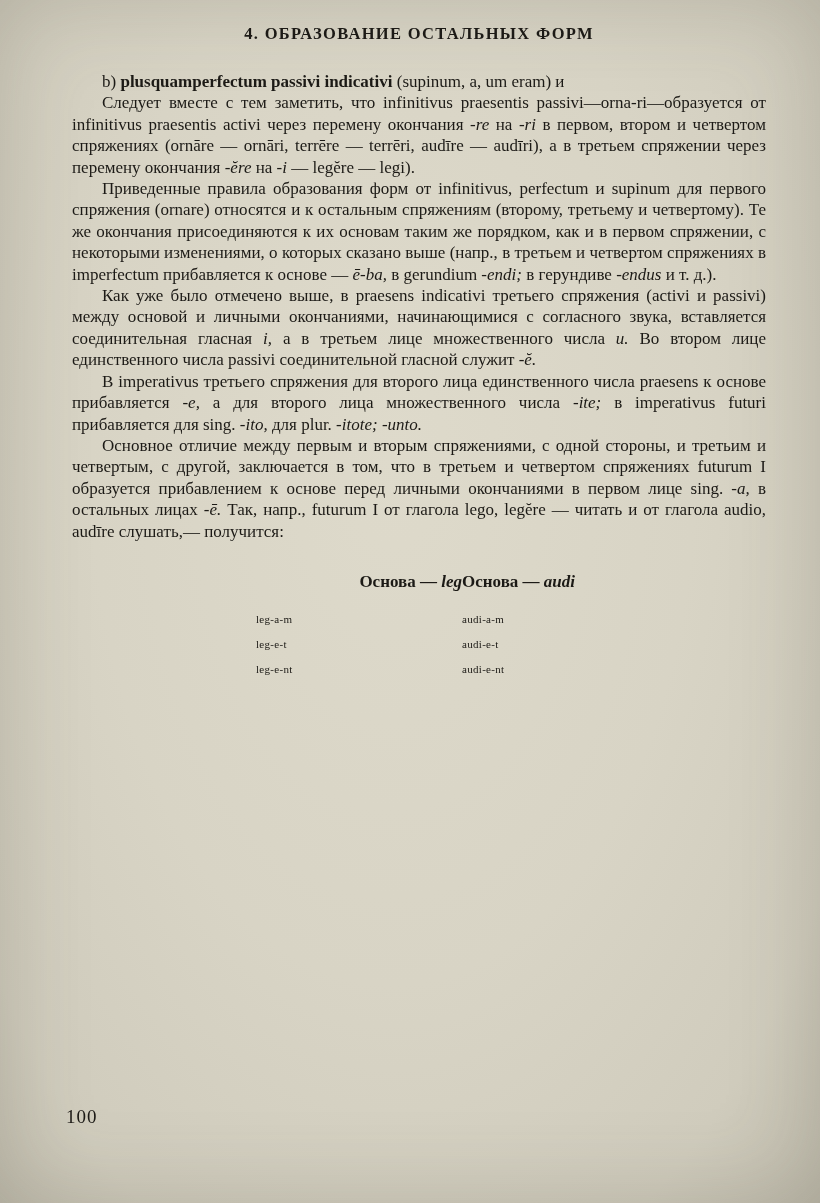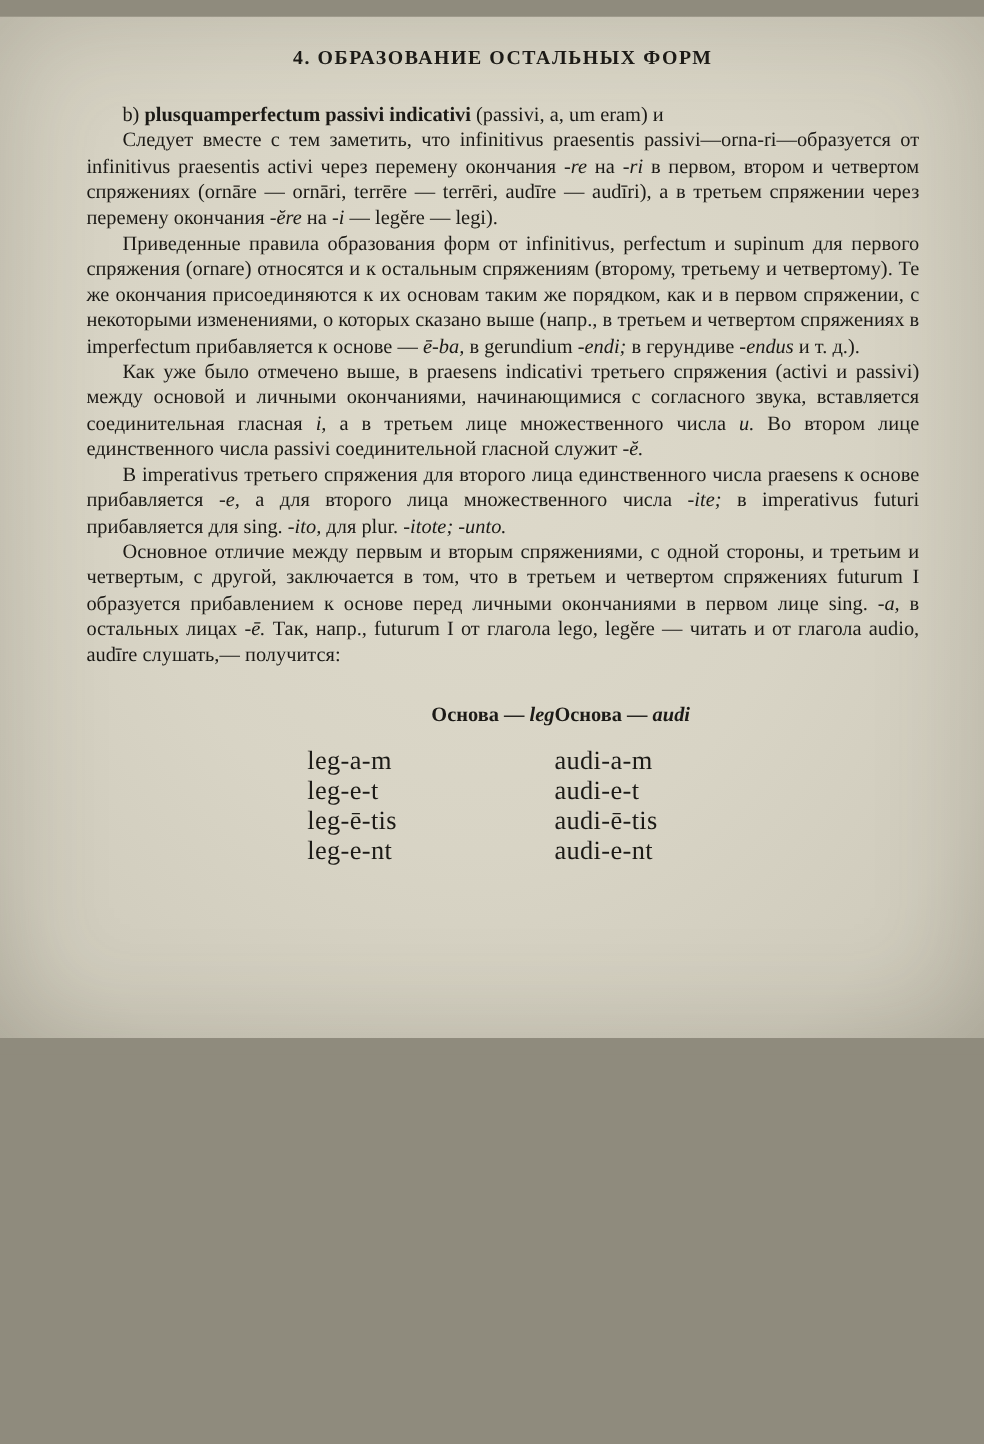--- a/index.html
+++ b/index.html
@@ -1,22 +1,22 @@
 <!DOCTYPE html>
 <html><head>
 <meta charset="utf-8">
 <style>
   * { margin: 0; padding: 0; box-sizing: border-box; }
   html, body { background: #8f8b7d; }
   body { font-family: "Liberation Serif", serif; }
 
   .page {
     width: 820px;
-    height: 851px;
-    margin: 14px auto;
+    height: 1203px;
+    margin: 0 auto;
     position: relative;
     overflow: hidden;
     color: #1c1a16;
     background: radial-gradient(ellipse at 48% 38%, #dedacb 0%, #d8d4c5 50%, #d0ccbd 82%, #c2beaf 100%);
     box-shadow: inset 0 0 90px rgba(78, 73, 58, 0.22);
   }
 
   .content {
     position: absolute;
     top: 24px;
@@ -50,21 +50,21 @@
   }
   table.conj th {
     text-align: right;
     font-size: 17px;
     font-weight: bold;
     padding: 0 0 15px 0;
     white-space: nowrap;
   }
   table.conj th:first-child, table.conj td:first-child { width: 206px; }
   table.conj td {
-    font-size: 22px;
+    font-size: 11px;
     line-height: 25px;
     letter-spacing: 0.3px;
     white-space: nowrap;
   }
 
   .pagenum {
     position: absolute;
     left: 66px;
     top: 1106px;
     font-size: 19px;
@@ -73,21 +73,21 @@
 </style>
 </head>
 <body>
 
 <div class="page">
   <div class="content">
 
     <div class="heading">4. ОБРАЗОВАНИЕ ОСТАЛЬНЫХ ФОРМ</div>
 
     <div>
-        <p class="para indent"><span>b) </span><span class="b">plusquamperfectum passivi indicativi</span><span> (passivi, a, um eram) и</span></p>
+        <p class="para indent"><span>b) </span><span class="b">plusquamperfectum passivi indicativi</span><span> (supinum, a, um eram) и</span></p>
         <p class="para indent"><span>Следует вместе с тем заметить, что infinitivus praesentis passivi—orna-ri—образуется от infinitivus praesentis activi через перемену окончания </span><span class="i">-re</span><span> на </span><span class="i">-ri</span><span> в первом, втором и четвертом спряжениях (ornāre — ornāri, terrēre — terrēri, audīre — audīri), а в третьем спряжении через перемену окончания </span><span class="i">-ĕre</span><span> на </span><span class="i">-i</span><span> — legĕre — legi).</span></p>
         <p class="para indent"><span>Приведенные правила образования форм от infinitivus, perfectum и supinum для первого спряжения (ornare) относятся и к остальным спряжениям (второму, третьему и четвертому). Те же окончания присоединяются к их основам таким же порядком, как и в первом спряжении, с некоторыми изменениями, о которых сказано выше (напр., в третьем и четвертом спряжениях в imperfectum прибавляется к основе — </span><span class="i">ē-ba,</span><span> в gerundium </span><span class="i">-endi;</span><span> в герундиве </span><span class="i">-endus</span><span> и т. д.).</span></p>
         <p class="para indent"><span>Как уже было отмечено выше, в praesens indicativi третьего спряжения (activi и passivi) между основой и личными окончаниями, начинающимися с согласного звука, вставляется соединительная гласная </span><span class="i">i,</span><span> а в третьем лице множественного числа </span><span class="i">u.</span><span> Во втором лице единственного числа passivi соединительной гласной служит </span><span class="i">-ĕ.</span></p>
         <p class="para indent"><span>В imperativus третьего спряжения для второго лица единственного числа praesens к основе прибавляется </span><span class="i">-e,</span><span> а для второго лица множественного числа </span><span class="i">-ite;</span><span> в imperativus futuri прибавляется для sing. </span><span class="i">-ito,</span><span> для plur. </span><span class="i">-itote; -unto.</span></p>
         <p class="para indent"><span>Основное отличие между первым и вторым спряжениями, с одной стороны, и третьим и четвертым, с другой, заключается в том, что в третьем и четвертом спряжениях futurum I образуется прибавлением к основе перед личными окончаниями в первом лице sing. </span><span class="i">-a,</span><span> в остальных лицах </span><span class="i">-ē.</span><span> Так, напр., futurum I от глагола lego, legĕre — читать и от глагола audio, audīre слушать,— получится:</span></p>
       </div>
 
     <table class="conj">
       <thead>
         <tr>
@@ -98,24 +98,20 @@
       <tbody>
           <tr>
             <td>leg-a-m</td>
             <td>audi-a-m</td>
           </tr>
           <tr>
             <td>leg-e-t</td>
             <td>audi-e-t</td>
           </tr>
           <tr>
-            <td>leg-ē-tis</td>
-            <td>audi-ē-tis</td>
-          </tr>
-          <tr>
             <td>leg-e-nt</td>
             <td>audi-e-nt</td>
           </tr>
         </tbody>
     </table>
 
   </div>
 
   <div class="pagenum">100</div>
 </div>

